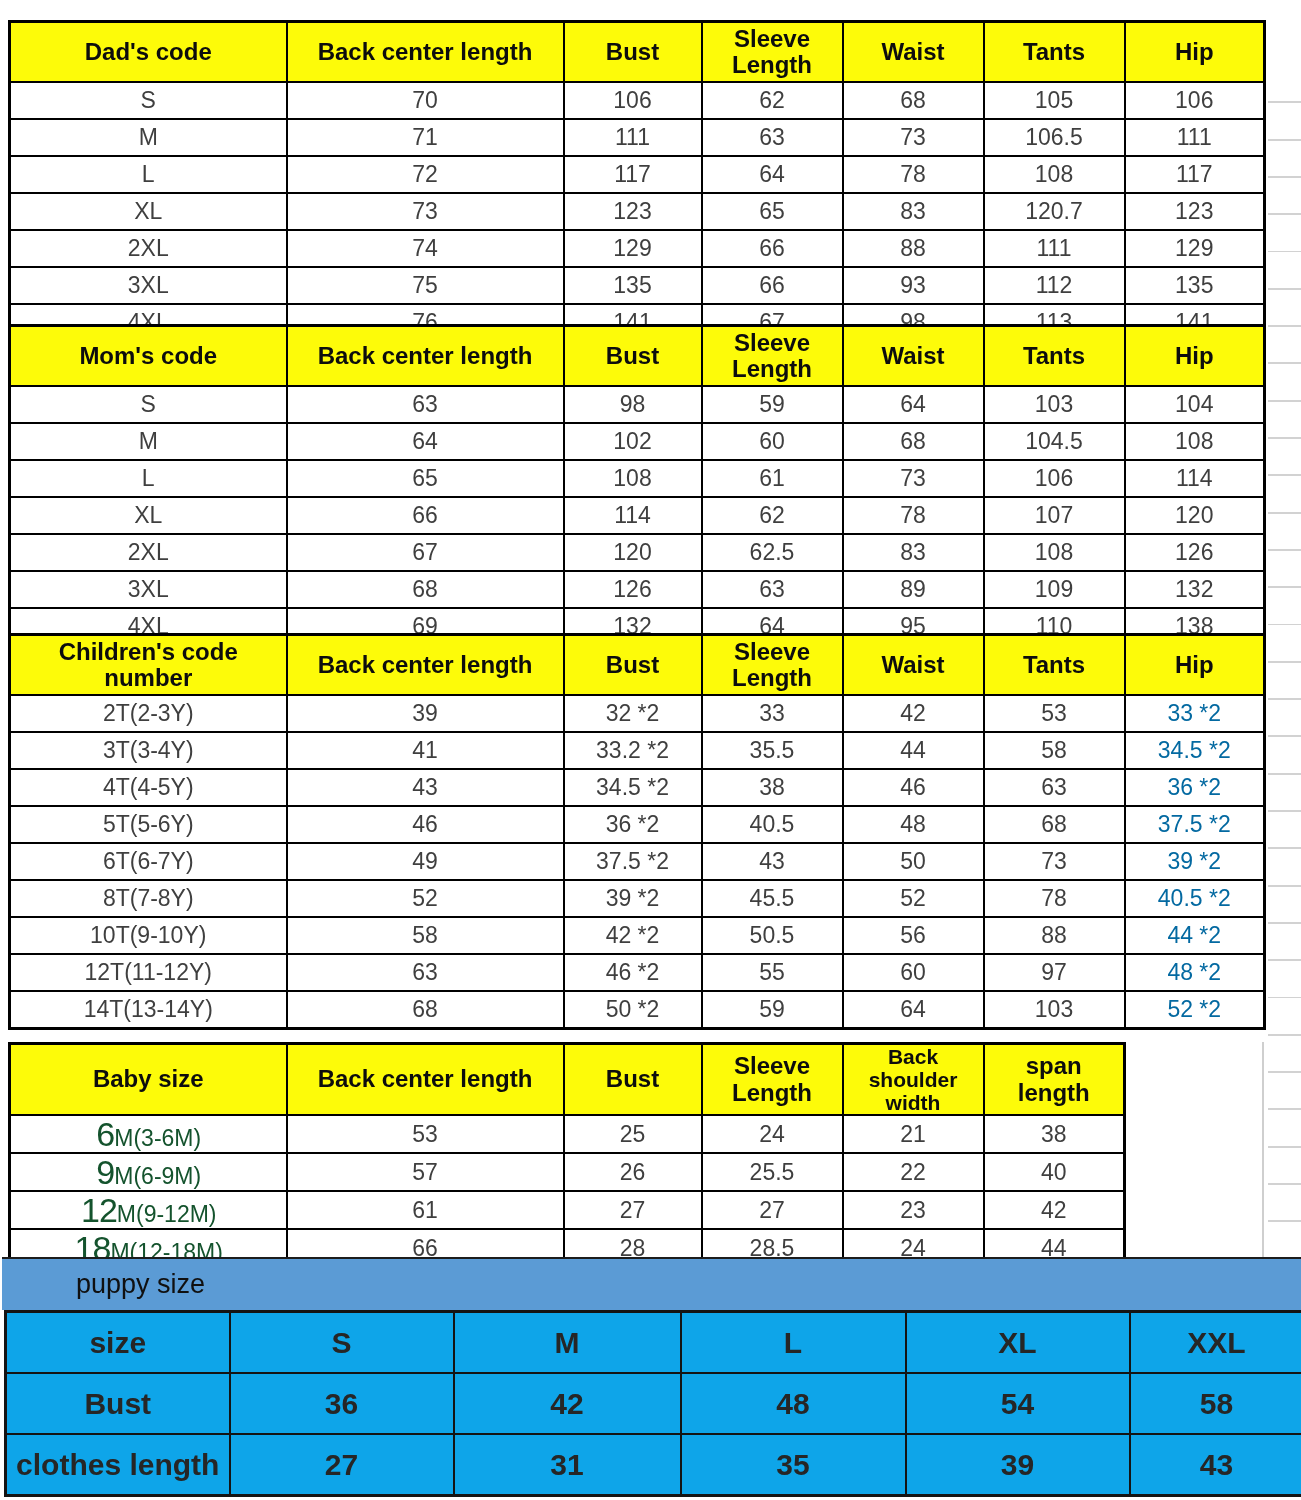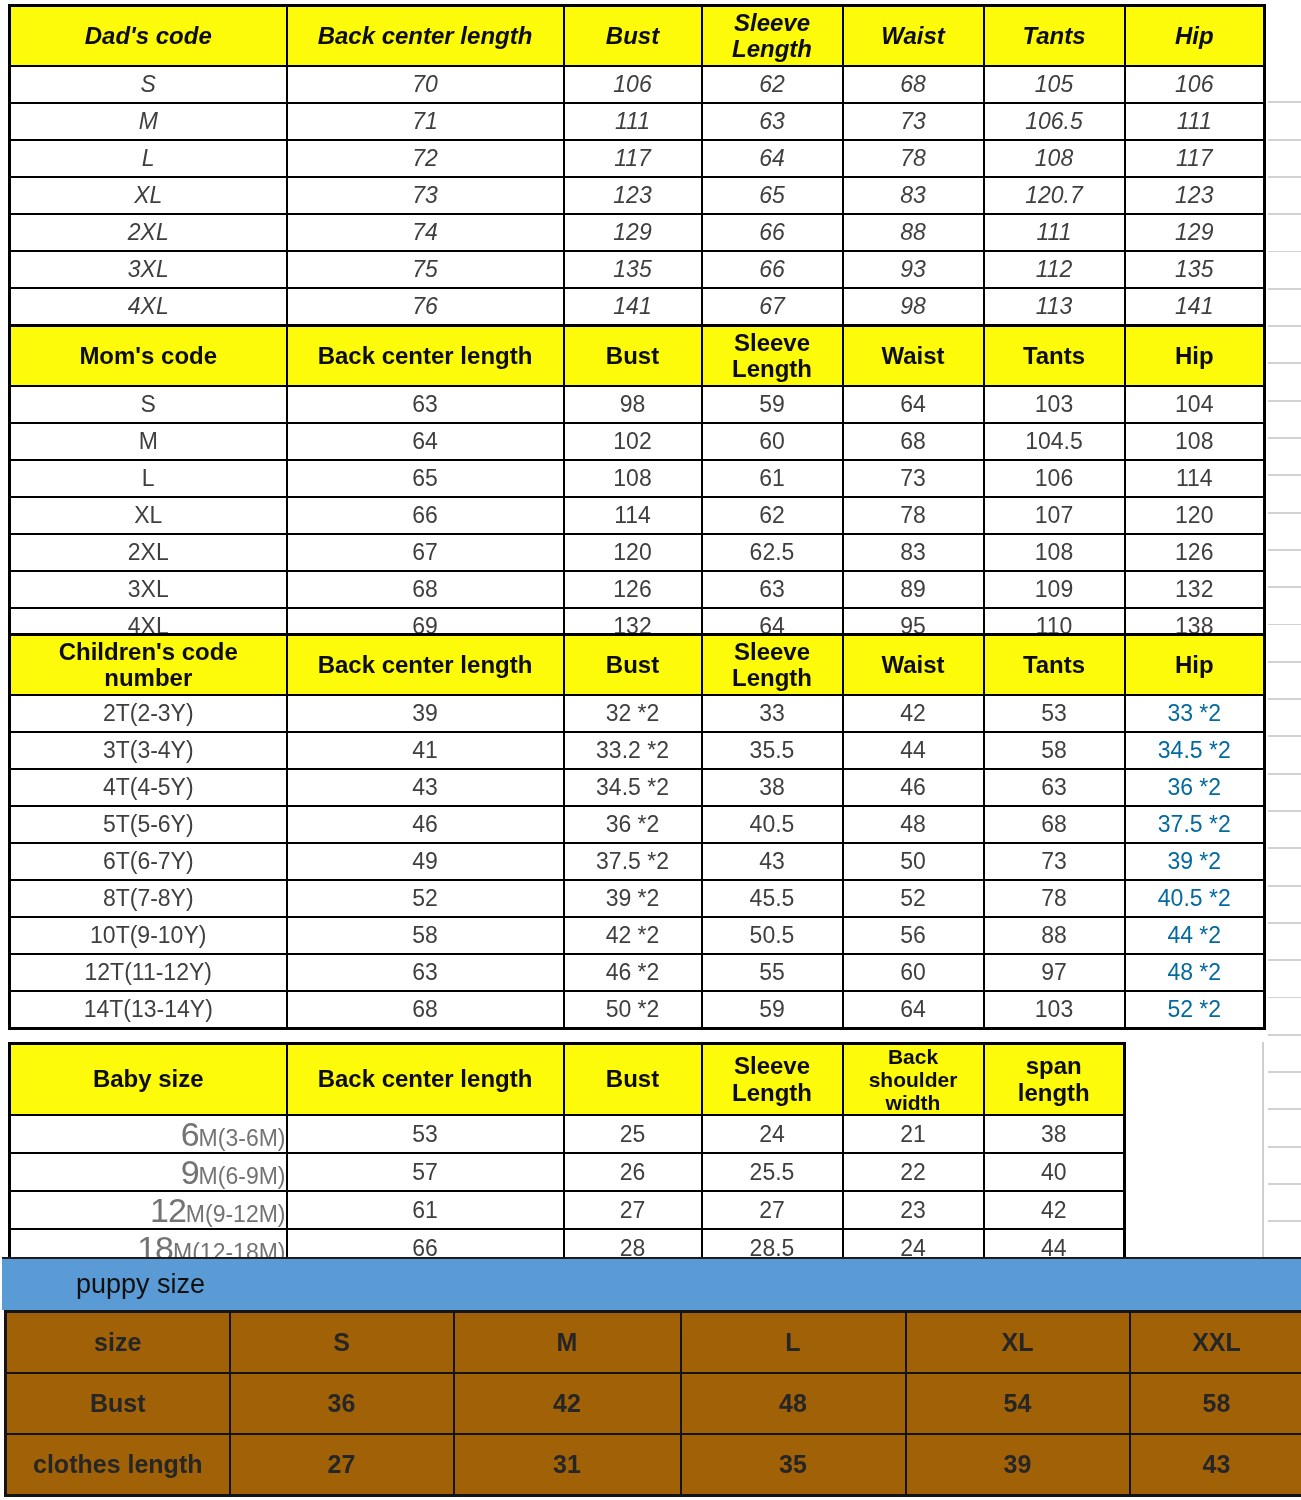--- a/index.html
+++ b/index.html
@@ -7,43 +7,43 @@
   .sheet{position:relative; width:1301px; height:1500px; background:#ffffff; overflow:hidden;}
 
   
   table.sz{border-collapse:collapse; table-layout:fixed; position:absolute; left:8px; background:#ffffff;}
   table.sz{border:3px solid #000;}
   table.sz th, table.sz td{border:2px solid #000; overflow:hidden;}
   table.sz th{background:#fdfb09; color:#0d0d0d; font-weight:700; font-size:24px; height:58px; text-align:center; line-height:1.1; padding:0 2px;}
   table.sz td{height:35px; font-size:23px; color:#3f3f3f; text-align:center; padding:0; line-height:1;}
   table.sz th.small{font-size:21px;}
 
-  #dad-table{top:4px; width:1255px;font-style:italic;}
+  #dad-table{top:20px; width:1255px;}
   #mom-table{top:324px; width:1255px;}
   #children-table{top:633px; width:1255px;}
   #baby-table{top:1042px; width:1115px;}
   #baby-table td{height:36px;}
   
   #children-table td:last-child{color:#0369a1;}
   
-  #baby-table td.baby-label{text-align:right; color:#737373; padding-left:1px;}
+  #baby-table td.baby-label{text-align:center; color:#14532d; padding-left:1px;}
   .baby-big{font-size:34px; font-weight:400; letter-spacing:-1px;}
   .baby-rest{font-size:23px;}
 
   
   .margin-gridlines{position:absolute; left:1268px; top:66px; width:33px; height:1192px;
     background:repeating-linear-gradient(180deg, transparent 0px, transparent 35.4px, #d2d2d2 35.4px, #d2d2d2 37.3px);}
   .baby-right-gridline{position:absolute; left:1262px; top:1042px; width:2px; height:215px; background:#cfcfcf;}
 
   
   .puppy-bar{position:absolute; left:2px; top:1257px; width:1299px; height:51px; background:#5b9bd5; border-top:2px solid #1c1c1c; display:flex; align-items:center;}
   .puppy-bar-label{margin-left:74px; font-size:27px; color:#101010;}
   #puppy-table{border-collapse:collapse; table-layout:fixed; position:absolute; left:4px; top:1310px; width:1297px;}
   #puppy-table{border:3px solid #141414; border-right:0;}
-  #puppy-table td{background:#a16207; border:2px solid #141414; height:59px; font-size:25px; font-weight:700; color:#262626; text-align:center; padding:0;}
+  #puppy-table td{background:#0ea5e9; border:2px solid #141414; height:59px; font-size:30px; font-weight:700; color:#262626; text-align:center; padding:0;}
   #puppy-table td:last-child{border-right:0;}
 </style>
 </head>
 <body>
 
 <div class="sheet">
 
   <table class="sz" id="dad-table">
     <colgroup>
         <col style="width:277px">

